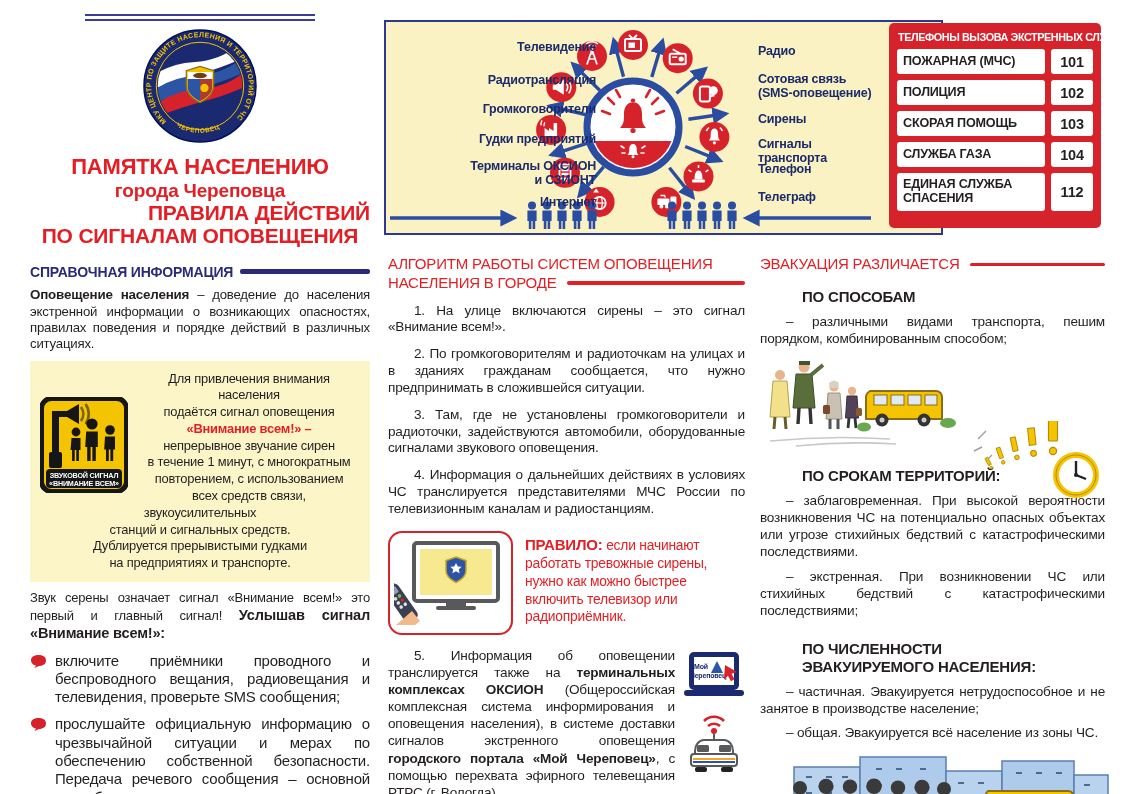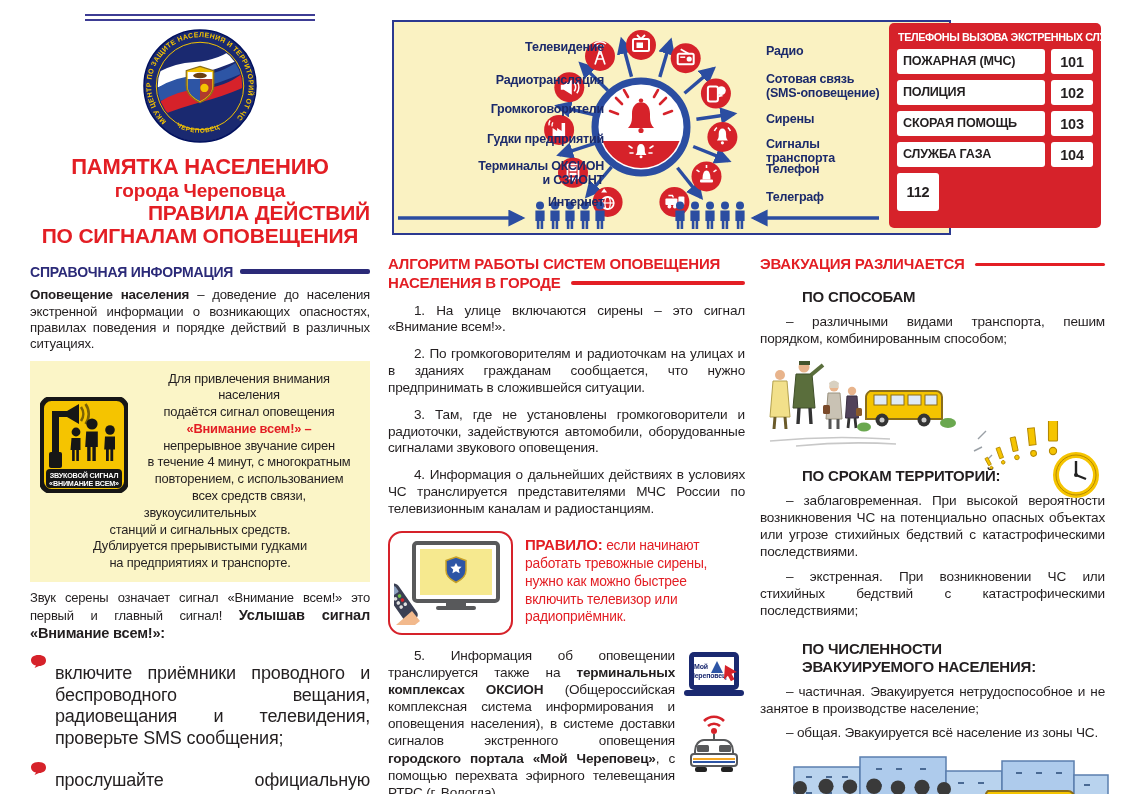--- a/index.html
+++ b/index.html
@@ -26,41 +26,41 @@
   .att-sign { float:left; width:88px; margin:26px 8px 4px 2px; }
   .att-lines { overflow:hidden; text-align:center; font-size:12.9px; line-height:1.3; }
   .att-lines .red { color:#e31e24; font-weight:bold; }
   .att-tail { clear:none; text-align:center; font-size:12.9px; line-height:1.3; }
   .remember-head { display:flex; align-items:center; gap:8px; margin-top:12px; }
   .remember-head .cap { color:#e31e24; font-weight:bold; font-size:16.5px; }
   .rem-intro { font-size:13px; line-height:1.25; text-align:justify; margin-top:8px; }
   .rem-intro b { font-size:14.6px; }
   .bullet { display:flex; gap:8px; margin-top:9px; }
   .bullet .bic { flex:0 0 17px; padding-top:2px; }
-  .bullet .btx { font-size:18px; line-height:1.22; text-align:justify;margin-top:11px; }
+  .bullet .btx { font-size:15px; line-height:1.22; text-align:justify; }
   
-  .panel-diagram { position:absolute; left:392px; top:20px; width:559px; height:215px;
+  .panel-diagram { position:absolute; left:384px; top:20px; width:559px; height:215px;
     background:#faf2c2; border:2px solid #2b3990; }
   .dg-label { position:absolute; font-weight:bold; font-size:12.5px; color:#1b2a6b;
     line-height:1.15; white-space:pre-line; }
   .dg-left { right:345px; text-align:right; width:140px; }
   .dg-right { left:372px; text-align:left; width:118px; }
   .dg-svg { position:absolute; left:0; top:0; }
   
   .panel-phones { position:absolute; left:889px; top:23px; width:212px; height:205px;
     background:#d6222a; border-radius:5px; padding:7px 8px; }
   .ph-head { color:#fff; font-weight:bold; font-size:10.8px; white-space:nowrap; letter-spacing:-0.4px; margin:1px 0 6px 1px; }
   .ph-row { display:flex; gap:6px; margin-top:6px; }
   .ph-label { flex:1; background:#fff; border-radius:3px; padding:4px 6px; display:flex; align-items:center;
     font-weight:bold; font-size:12.6px; line-height:1.1; color:#231f20; min-height:25px; }
   .ph-num { width:42px; background:#fff; border-radius:3px; display:flex; align-items:center; justify-content:center;
     font-weight:bold; font-size:14.5px; }
   
   .col-mid { position:absolute; left:388px; top:255px; width:357px; }
-  .red-head { color:#e31e24; font-weight:bold; font-size:15px; line-height:1.25; }
+  .red-head { color:#e31e24; font-weight:normal; font-size:15px; line-height:1.25; }
   .red-head-row { display:flex; align-items:center; gap:10px; }
   .red-head-row .rule { flex:1; height:3.5px; background:#e31e24; border-radius:2px; }
   .step { font-size:13.6px; line-height:1.24; text-align:justify; text-indent:26px; margin-top:10px; }
   .rule-box { display:flex; gap:12px; margin-top:13px; align-items:flex-start; }
   .rule-img { flex:0 0 122px; border:2.5px solid #d6222a; border-radius:14px; background:#fff; padding:4px; }
   .rule-txt { color:#e31e24; font-size:13.8px; line-height:1.3; padding-top:4px; }
   .rule-txt b { font-size:15px; }
   .step5-row { display:flex; gap:8px; margin-top:12px; }
   .step5-text { width:292px; font-size:13.6px; line-height:1.26; text-align:justify; text-indent:26px; }
   .step5-icons { display:flex; flex-direction:column; gap:10px; align-items:center; padding-top:4px; }
@@ -150,21 +150,21 @@
           <rect x="6" y="72" width="76" height="19" rx="4" fill="#161616"></rect>
           <text x="44" y="80.5" text-anchor="middle" font-size="7.2" font-weight="bold" fill="#ffffff">ЗВУКОВОЙ СИГНАЛ</text>
           <text x="44" y="89" text-anchor="middle" font-size="7.2" font-weight="bold" fill="#ffffff">«ВНИМАНИЕ ВСЕМ»</text>
         </svg>
       </div>
       <div class="att-lines">
         <div>Для привлечения внимания населения</div>
         <div>подаётся сигнал оповещения</div>
         <div class="red">«Внимание всем!» –</div>
         <div>непрерывное звучание сирен</div>
-        <div>в течение 4 минут, с многократным</div>
+        <div>в течение 1 минут, с многократным</div>
         <div>повторением, с использованием</div>
       </div>
       <div class="att-tail">
         <div>всех средств связи, звукоусилительных</div>
         <div>станций и сигнальных средств.</div>
         <div>Дублируется прерывистыми гудками</div>
         <div>на предприятиях и транспорте.</div>
       </div>
     </div>
 
@@ -362,20 +362,21 @@
     </div>
     <div class="ph-row">
       <div class="ph-label">СКОРАЯ ПОМОЩЬ</div>
       <div class="ph-num">103</div>
     </div>
     <div class="ph-row">
       <div class="ph-label">СЛУЖБА ГАЗА</div>
       <div class="ph-num">104</div>
     </div>
     <div class="ph-row">
+      <div class="ph-label" style="min-height:38px">ЕДИНАЯ СЛУЖБА СПАСЕНИЯ</div>
       <div class="ph-num" style="min-height:38px">112</div>
     </div>
   </div>
 
   <div class="col-mid">
     <div class="red-head">АЛГОРИТМ РАБОТЫ СИСТЕМ ОПОВЕЩЕНИЯ</div>
     <div class="red-head-row">
       <span class="red-head">НАСЕЛЕНИЯ В ГОРОДЕ</span>
       <span class="rule"></span>
     </div>

